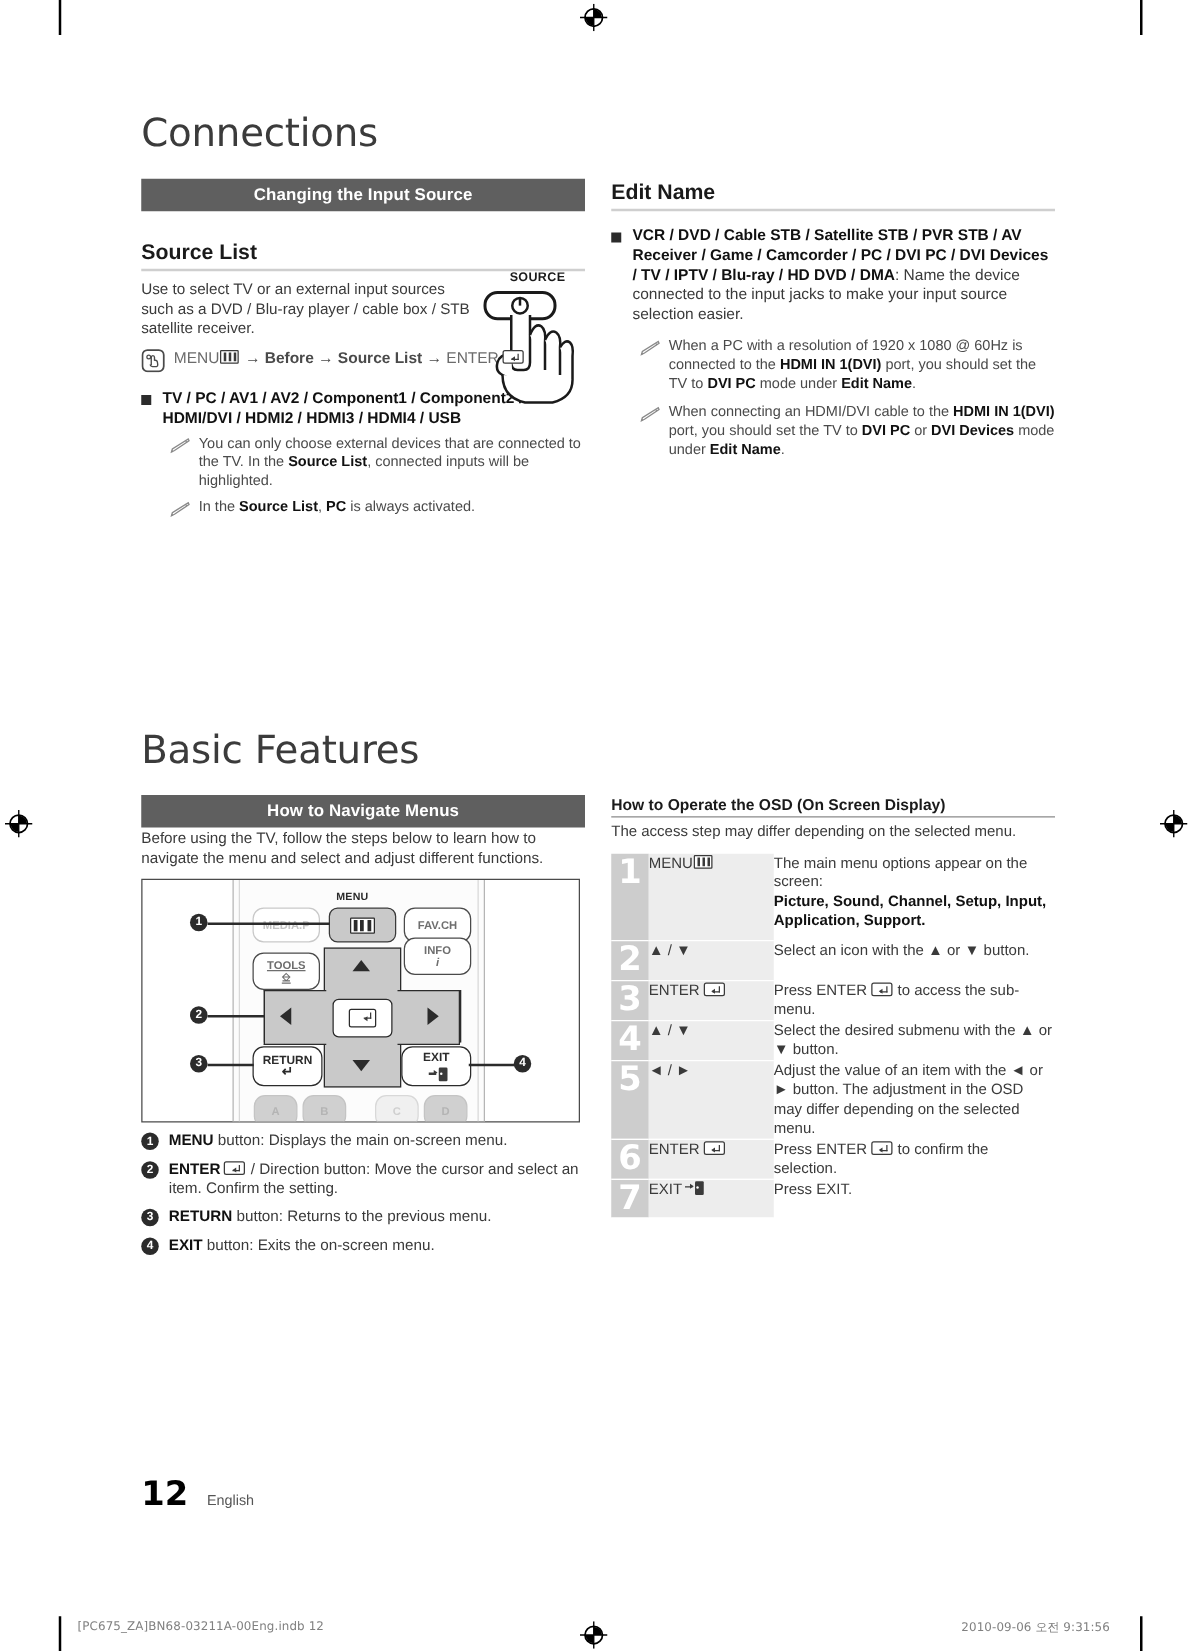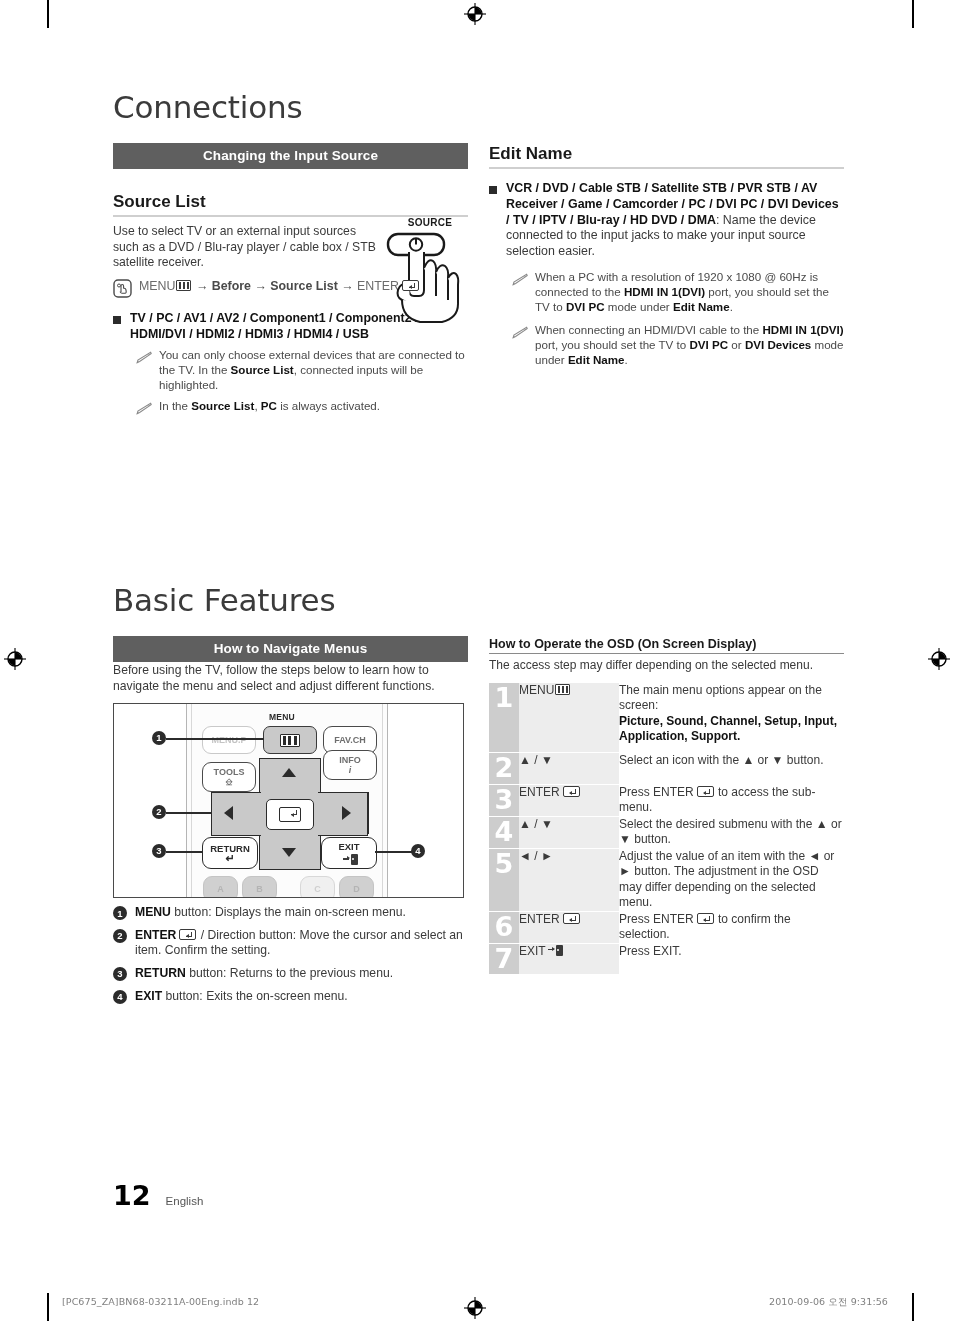--- a/index.html
+++ b/index.html
@@ -329,34 +329,34 @@
 
   <div class="col-left" style="top:663px;">
     <p class="body">Before using the TV, follow the steps below to learn how to navigate the menu and select and adjust different functions.</p>
 
     <div class="remote-box">
       <div class="rc-body"></div>
 
       <div class="menu-label" style="left:155px;top:8px;">MENU</div>
 
       <div class="rbtn faded" style="left:88px;top:22px;width:52px;height:26px;">
-        <span>MENU.P</span>
+        <span>MEDIA.P</span>
       </div>
       <div class="rbtn gray" style="left:149px;top:22px;width:52px;height:26px;border-radius:7px;">
         <span class="glyph-menu" style="width:20px;height:13px;border-color:#2b2b2b;">
             <i style="left:2px;width:3px;background:#2b2b2b;"></i>
             <i style="left:7.4px;width:3px;background:#2b2b2b;"></i>
             <i style="left:12.8px;width:3px;background:#2b2b2b;"></i>
           </span>
       </div>
       <div class="rbtn" style="left:209px;top:22px;width:52px;height:26px;">
         <span>FAV.CH</span>
       </div>
 
-      <div class="rbtn" style="left:88px;top:58px;width:52px;height:28px;">
+      <div class="rbtn" style="left:88px;top:58px;width:52px;height:28px;text-decoration:underline;">
         <span>TOOLS</span>
         <span style="font-size:9px;">⎒</span>
       </div>
       <div class="rbtn" style="left:209px;top:46px;width:52px;height:28px;">
         <span>INFO</span>
         <span style="font-size:9px;font-style:italic;">i</span>
       </div>
 
       <div class="dpad">
 

